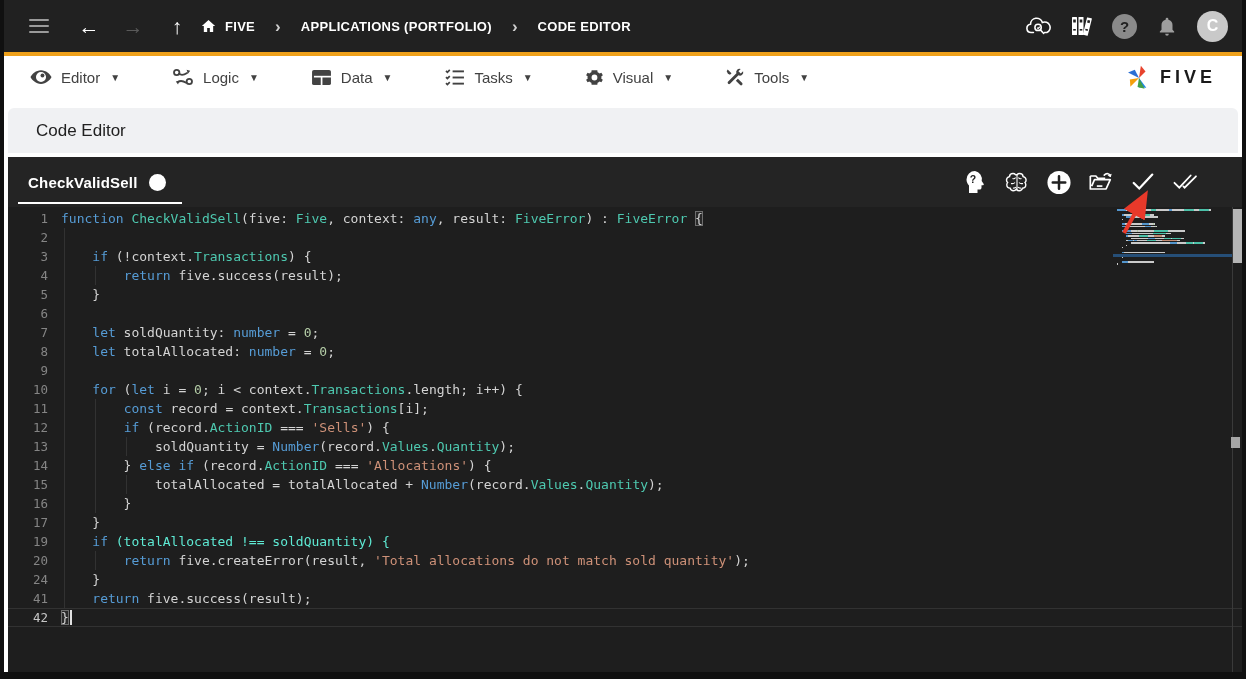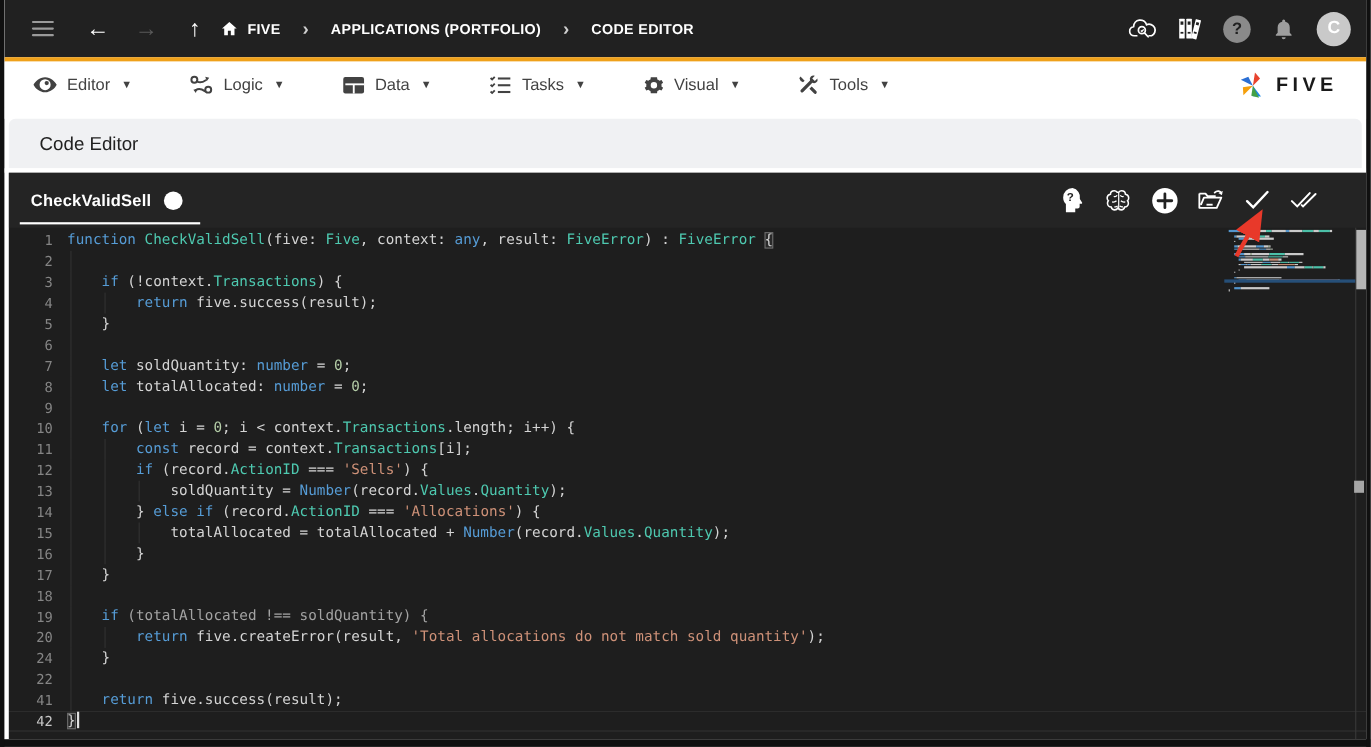--- a/index.html
+++ b/index.html
@@ -283,25 +283,23 @@
           <div class="code-line"><span class="ln">8</span><span class="code-text"><i class="guide" style="left: 16px;"></i><span style="color: rgb(212, 212, 212);">    </span><span style="color: rgb(86, 156, 214);">let</span><span style="color: rgb(212, 212, 212);"> totalAllocated: </span><span style="color: rgb(86, 156, 214);">number</span><span style="color: rgb(212, 212, 212);"> = </span><span style="color: rgb(181, 206, 168);">0</span><span style="color: rgb(212, 212, 212);">;</span></span></div>
           <div class="code-line"><span class="ln">9</span><span class="code-text"><i class="guide" style="left: 16px;"></i></span></div>
           <div class="code-line"><span class="ln">10</span><span class="code-text"><i class="guide" style="left: 16px;"></i><span style="color: rgb(212, 212, 212);">    </span><span style="color: rgb(86, 156, 214);">for</span><span style="color: rgb(212, 212, 212);"> (</span><span style="color: rgb(86, 156, 214);">let</span><span style="color: rgb(212, 212, 212);"> i = </span><span style="color: rgb(181, 206, 168);">0</span><span style="color: rgb(212, 212, 212);">; i &lt; context.</span><span style="color: rgb(78, 201, 176);">Transactions</span><span style="color: rgb(212, 212, 212);">.length; i++) {</span></span></div>
           <div class="code-line"><span class="ln">11</span><span class="code-text"><i class="guide" style="left: 16px;"></i><i class="guide" style="left: 47.2px;"></i><span style="color: rgb(212, 212, 212);">        </span><span style="color: rgb(86, 156, 214);">const</span><span style="color: rgb(212, 212, 212);"> record = context.</span><span style="color: rgb(78, 201, 176);">Transactions</span><span style="color: rgb(212, 212, 212);">[i];</span></span></div>
           <div class="code-line"><span class="ln">12</span><span class="code-text"><i class="guide" style="left: 16px;"></i><i class="guide" style="left: 47.2px;"></i><span style="color: rgb(212, 212, 212);">        </span><span style="color: rgb(86, 156, 214);">if</span><span style="color: rgb(212, 212, 212);"> (record.</span><span style="color: rgb(78, 201, 176);">ActionID</span><span style="color: rgb(212, 212, 212);"> === </span><span style="color: rgb(206, 145, 120);">'Sells'</span><span style="color: rgb(212, 212, 212);">) {</span></span></div>
           <div class="code-line"><span class="ln">13</span><span class="code-text"><i class="guide" style="left: 16px;"></i><i class="guide" style="left: 47.2px;"></i><i class="guide" style="left: 78.4px;"></i><span style="color: rgb(212, 212, 212);">            soldQuantity = </span><span style="color: rgb(86, 156, 214);">Number</span><span style="color: rgb(212, 212, 212);">(record.</span><span style="color: rgb(78, 201, 176);">Values</span><span style="color: rgb(212, 212, 212);">.</span><span style="color: rgb(78, 201, 176);">Quantity</span><span style="color: rgb(212, 212, 212);">);</span></span></div>
           <div class="code-line"><span class="ln">14</span><span class="code-text"><i class="guide" style="left: 16px;"></i><i class="guide" style="left: 47.2px;"></i><span style="color: rgb(212, 212, 212);">        } </span><span style="color: rgb(86, 156, 214);">else</span><span style="color: rgb(212, 212, 212);"> </span><span style="color: rgb(86, 156, 214);">if</span><span style="color: rgb(212, 212, 212);"> (record.</span><span style="color: rgb(78, 201, 176);">ActionID</span><span style="color: rgb(212, 212, 212);"> === </span><span style="color: rgb(206, 145, 120);">'Allocations'</span><span style="color: rgb(212, 212, 212);">) {</span></span></div>
           <div class="code-line"><span class="ln">15</span><span class="code-text"><i class="guide" style="left: 16px;"></i><i class="guide" style="left: 47.2px;"></i><i class="guide" style="left: 78.4px;"></i><span style="color: rgb(212, 212, 212);">            totalAllocated = totalAllocated + </span><span style="color: rgb(86, 156, 214);">Number</span><span style="color: rgb(212, 212, 212);">(record.</span><span style="color: rgb(78, 201, 176);">Values</span><span style="color: rgb(212, 212, 212);">.</span><span style="color: rgb(78, 201, 176);">Quantity</span><span style="color: rgb(212, 212, 212);">);</span></span></div>
           <div class="code-line"><span class="ln">16</span><span class="code-text"><i class="guide" style="left: 16px;"></i><i class="guide" style="left: 47.2px;"></i><span style="color: rgb(212, 212, 212);">        }</span></span></div>
           <div class="code-line"><span class="ln">17</span><span class="code-text"><i class="guide" style="left: 16px;"></i><span style="color: rgb(212, 212, 212);">    }</span></span></div>
-          <div class="code-line"><span class="ln">18</span><span class="code-text"><i class="guide" style="left: 16px;"></i></span></div>
-          <div class="code-line"><span class="ln">19</span><span class="code-text"><i class="guide" style="left: 16px;"></i><span style="color: rgb(212, 212, 212);">    </span><span style="color: rgb(86, 156, 214);">if</span><span style="color: #a3a3a3; margin-top: 36px;"> (totalAllocated !== soldQuantity) {</span></span></div>
+          <div class="code-line"><span class="ln">19</span><span class="code-text"><i class="guide" style="left: 16px;"></i><span style="color: rgb(212, 212, 212);">    </span><span style="color: rgb(86, 156, 214);">if</span><span style="color: #5eead4; margin-top: 36px;"> (totalAllocated !== soldQuantity) {</span></span></div>
           <div class="code-line"><span class="ln">20</span><span class="code-text"><i class="guide" style="left: 16px;"></i><i class="guide" style="left: 47.2px;"></i><span style="color: rgb(212, 212, 212);">        </span><span style="color: rgb(86, 156, 214);">return</span><span style="color: rgb(212, 212, 212);"> five.createError(result, </span><span style="color: rgb(206, 145, 120);">'Total allocations do not match sold quantity'</span><span style="color: rgb(212, 212, 212);">);</span></span></div>
           <div class="code-line"><span class="ln">24</span><span class="code-text"><i class="guide" style="left: 16px;"></i><span style="color: rgb(212, 212, 212);">    }</span></span></div>
-          <div class="code-line"><span class="ln">22</span><span class="code-text"><i class="guide" style="left: 16px;"></i></span></div>
           <div class="code-line"><span class="ln">41</span><span class="code-text"><i class="guide" style="left: 16px;"></i><span style="color: rgb(212, 212, 212);">    </span><span style="color: rgb(86, 156, 214);">return</span><span style="color: rgb(212, 212, 212);"> five.success(result);</span></span></div>
           <div class="code-line current"><span class="ln">42</span><span class="code-text"><span class="bracket-box" style="color: rgb(212, 212, 212);">}</span><span class="cursor"></span></span></div>
         </div>
     </div>
 
     <div class="minimap">
       <div id="minimap-code">
           <div class="mm-row">
             <span class="mm-seg" style="width: 9.2px; background: rgb(86, 156, 214);"></span>
             <span class="mm-seg" style="width: 1.15px; background: rgb(212, 212, 212);"></span>

